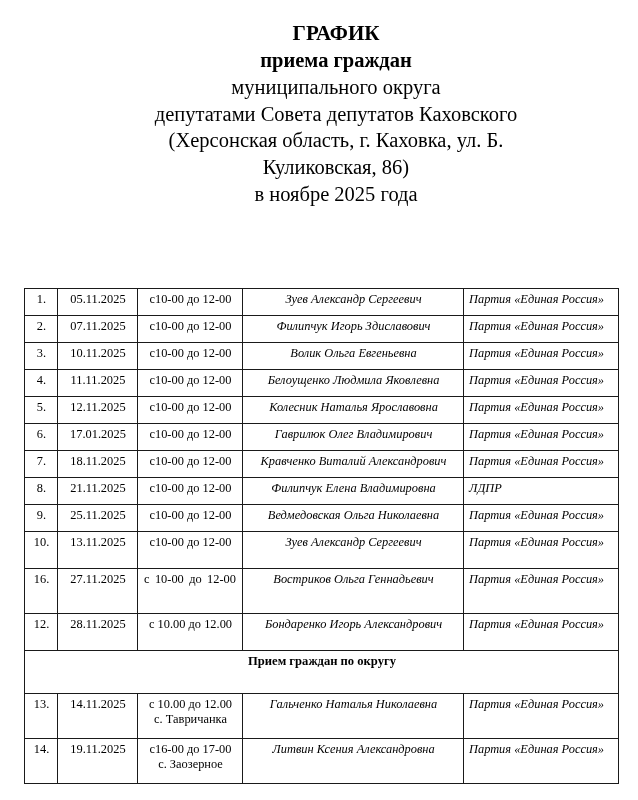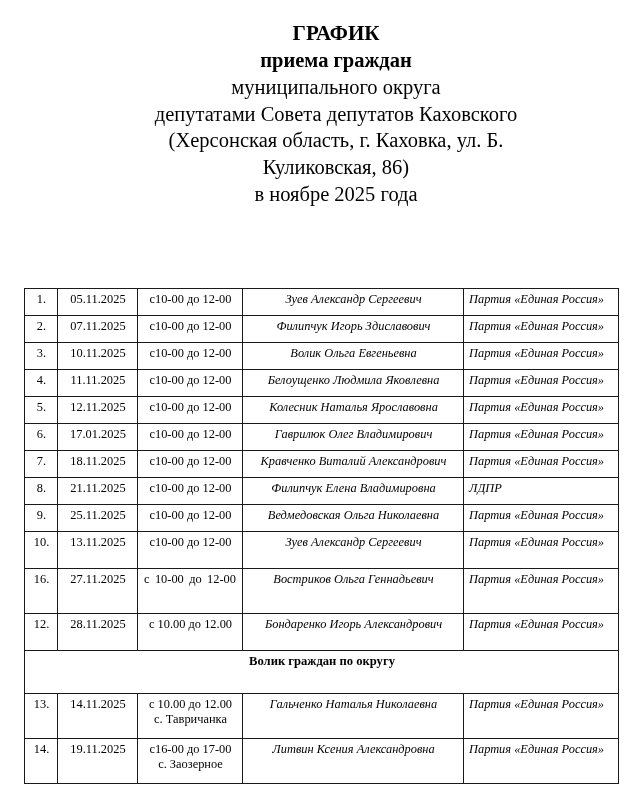--- a/index.html
+++ b/index.html
@@ -223,21 +223,21 @@
         </tr>
         <tr class="r-tall2">
           <td class="num">12.</td>
           <td class="date">28.11.2025</td>
           <td class="time">с 10.00 до 12.00</td>
           <td class="name">Бондаренко Игорь Александрович</td>
           <td class="party">Партия «Единая Россия»</td>
         </tr>
 
         <tr>
-          <td class="section-head" colspan="5">Волик граждан по округу</td>
+          <td class="section-head" colspan="5">Прием граждан по округу</td>
         </tr>
 
         <tr class="r-tall">
           <td class="num">13.</td>
           <td class="date">14.11.2025</td>
           <td class="time">
             <span>с 10.00 до 12.00</span>
             <span class="sub">с. Тавричанка</span>
           </td>
           <td class="name">Гальченко Наталья Николаевна</td>

